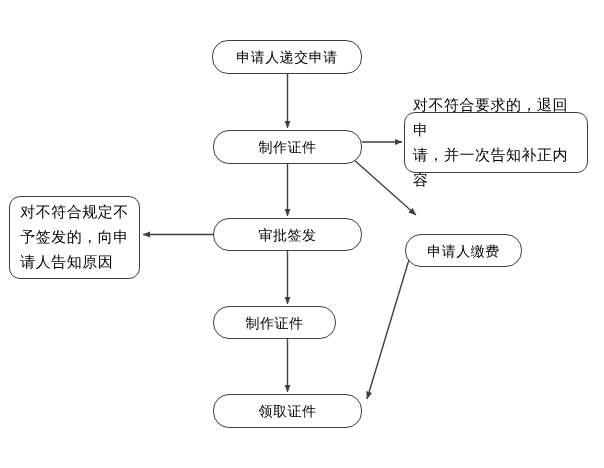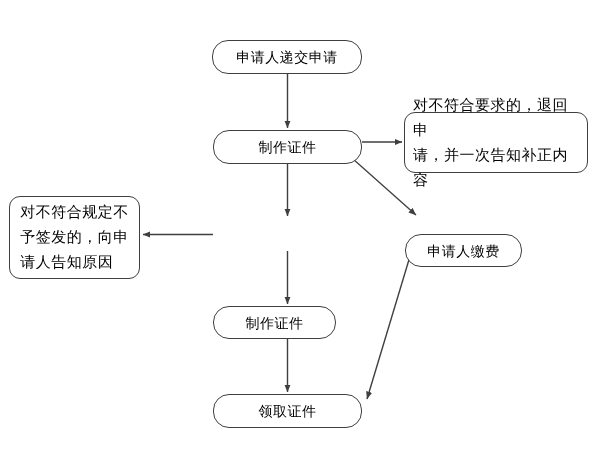--- a/index.html
+++ b/index.html
@@ -98,20 +98,23 @@
     <span class="node-label">对不符合要求的，退回申
 请，并一次告知补正内容</span>
   </div>
 
   <div class="node multiline" style="left:9px; top:196px; width:131px; height:83px;">
     <span class="node-label">对不符合规定不
 予签发的，向申
 请人告知原因</span>
   </div>
 
+  <div class="node" style="left:213px; top:218px; width:149px; height:33px;">
+    <span class="node-label">审批签发</span>
+  </div>
 
   <div class="node" style="left:405px; top:218px; width:117px; height:33px;margin-top:16px;">
     <span class="node-label">申请人缴费</span>
   </div>
 
   <div class="node" style="left:213px; top:306px; width:123px; height:33px;">
     <span class="node-label">制作证件</span>
   </div>
 
   <div class="node" style="left:213px; top:394px; width:149px; height:34px;">

